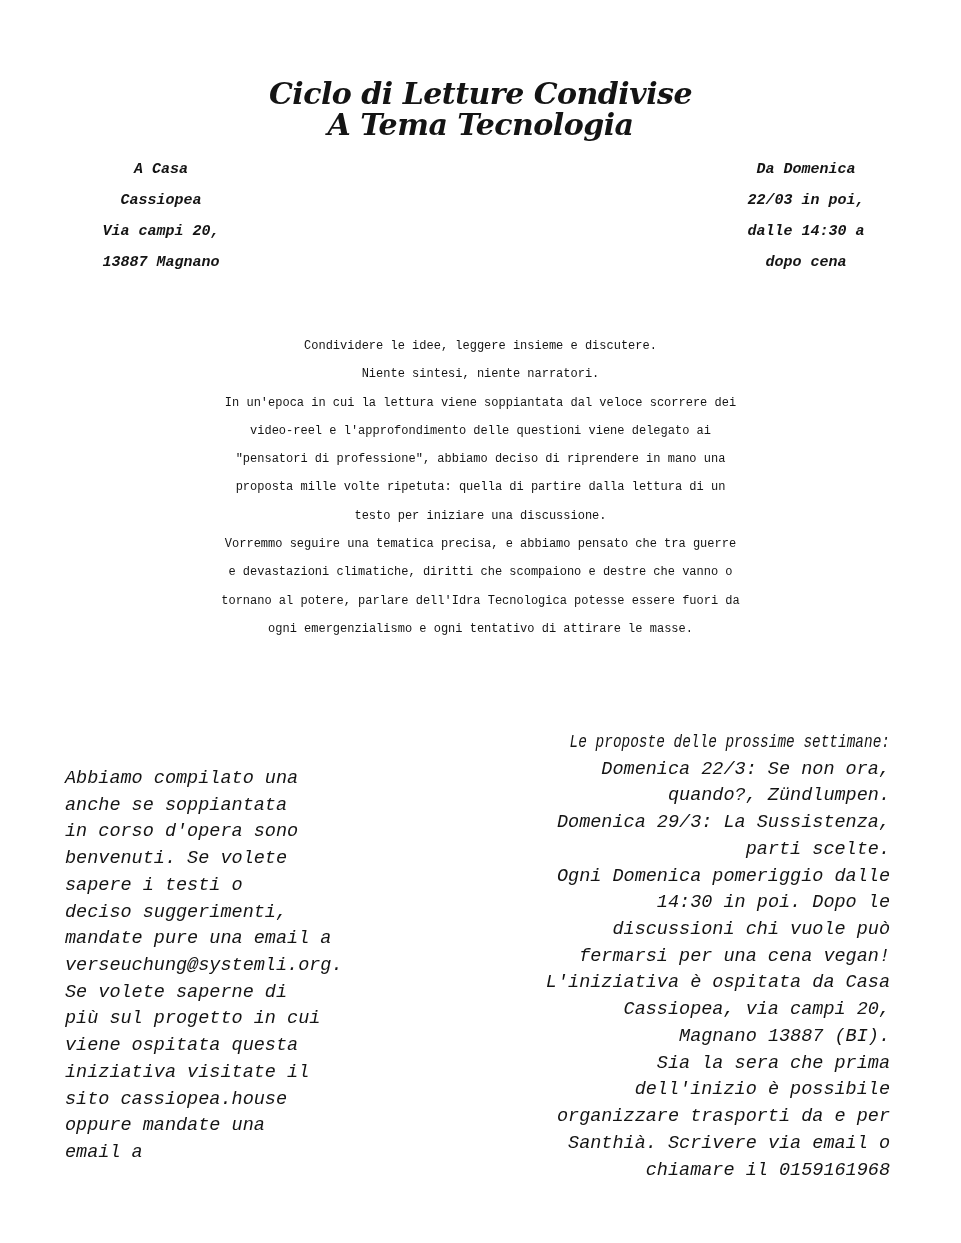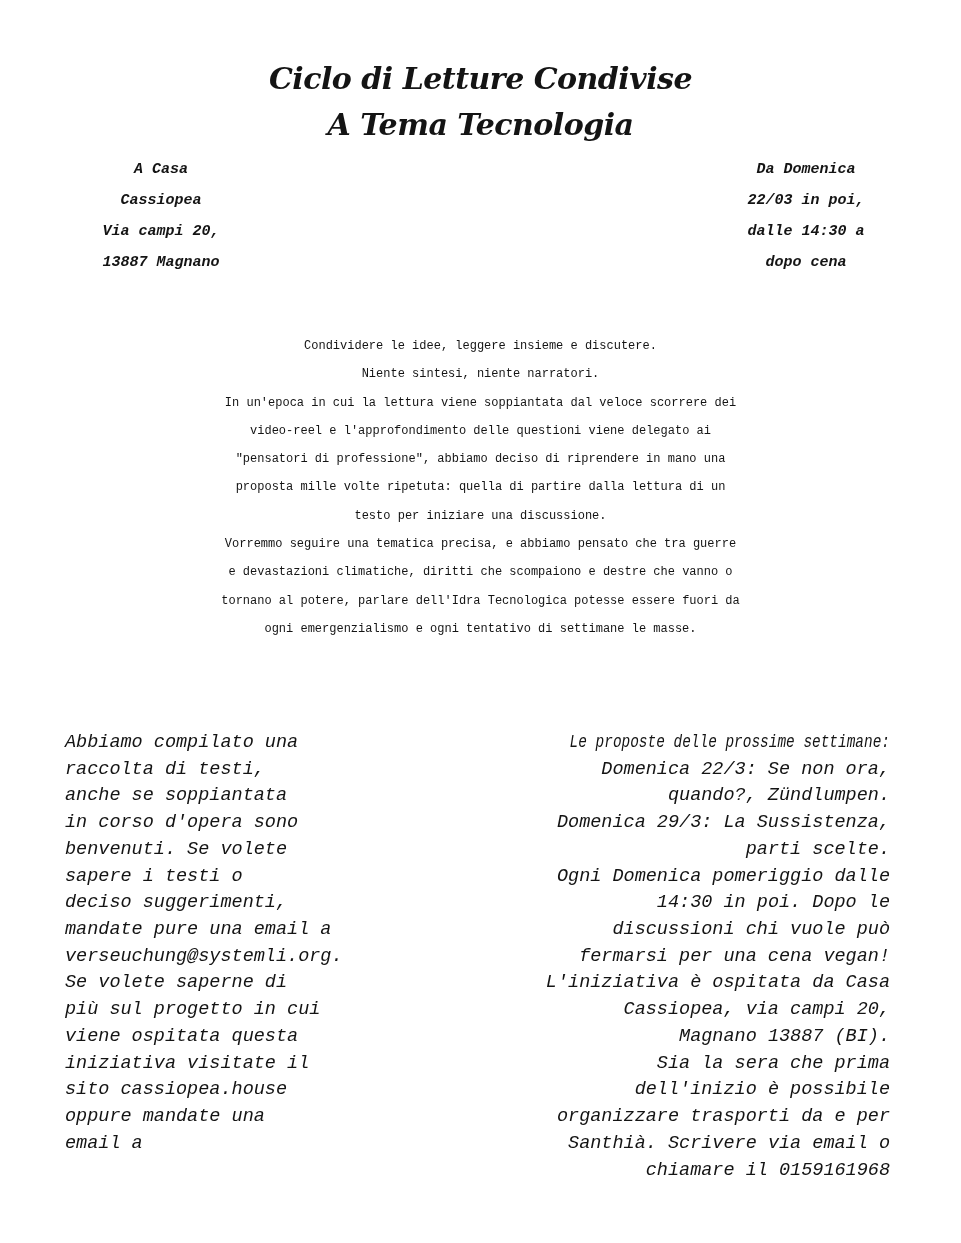--- a/index.html
+++ b/index.html
@@ -20,21 +20,21 @@
     width: 961px;
     text-align: center;
     font-family: "DejaVu Serif", serif;
     font-style: italic;
     font-weight: bold;
     font-size: 30px;
     line-height: 36px;
     letter-spacing: -0.5px;
     white-space: pre;
   }
-  #title-line1 { top: 61px; }
+  #title-line1 { top: 76px; }
   #title-line2 { top: 107px; }
 
   .corner-block {
     position: absolute;
     top: 154px;
     width: 240px;
     text-align: center;
     font-family: "Liberation Mono", monospace;
     font-style: italic;
     font-weight: bold;
@@ -60,20 +60,21 @@
     top: 730px;
     font-family: "Liberation Mono", monospace;
     font-style: italic;
     font-size: 18.5px;
     line-height: 26.72px;
   }
   #contact-column {
     left: 65px;
     width: 420px;
     text-align: left;
+    margin-top: 36px;
   }
   #program-column {
     right: 71px;
     width: 430px;
     text-align: right;
   }
   .line { white-space: pre; }
   .condensed {
     transform: scaleX(0.78);
     transform-origin: 100% 50%;
@@ -104,26 +105,25 @@
     <div class="line">Condividere le idee, leggere insieme e discutere.</div>
     <div class="line">Niente sintesi, niente narratori.</div>
     <div class="line">In un'epoca in cui la lettura viene soppiantata dal veloce scorrere dei</div>
     <div class="line">video-reel e l'approfondimento delle questioni viene delegato ai</div>
     <div class="line">"pensatori di professione", abbiamo deciso di riprendere in mano una</div>
     <div class="line">proposta mille volte ripetuta: quella di partire dalla lettura di un</div>
     <div class="line">testo per iniziare una discussione.</div>
     <div class="line">Vorremmo seguire una tematica precisa, e abbiamo pensato che tra guerre</div>
     <div class="line">e devastazioni climatiche, diritti che scompaiono e destre che vanno o</div>
     <div class="line">tornano al potere, parlare dell'Idra Tecnologica potesse essere fuori da</div>
-    <div class="line">ogni emergenzialismo e ogni tentativo di settimane le masse.</div>
+    <div class="line">ogni emergenzialismo e ogni tentativo di attirare le masse.</div>
   </div>
 
 <div class="bottom-column" id="contact-column">
     <div class="line">Abbiamo compilato una</div>
-    <div class="line">raccolta di testi,</div>
     <div class="line">anche se soppiantata</div>
     <div class="line">in corso d'opera sono</div>
     <div class="line">benvenuti. Se volete</div>
     <div class="line">sapere i testi o</div>
     <div class="line">deciso suggerimenti,</div>
     <div class="line">mandate pure una email a</div>
     <div class="line">verseuchung@systemli.org.</div>
     <div class="line">Se volete saperne di</div>
     <div class="line">più sul progetto in cui</div>
     <div class="line">viene ospitata questa</div>

